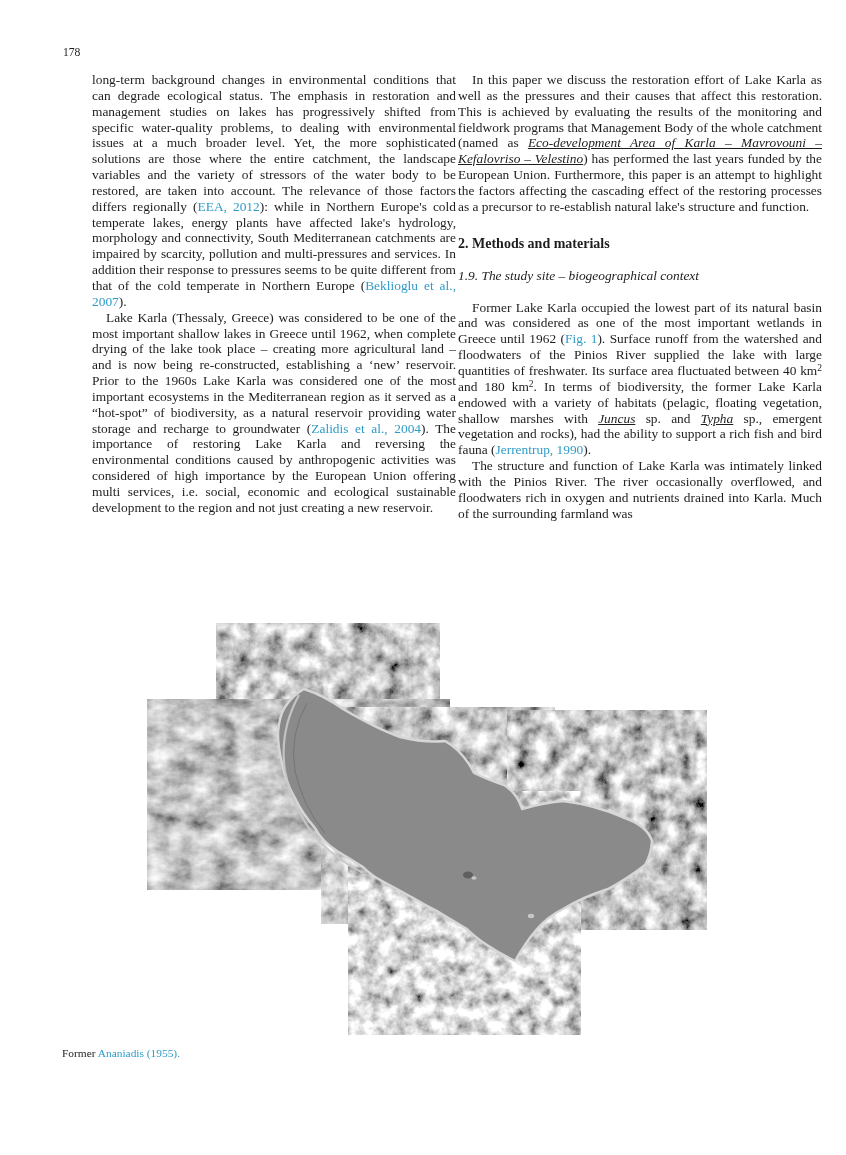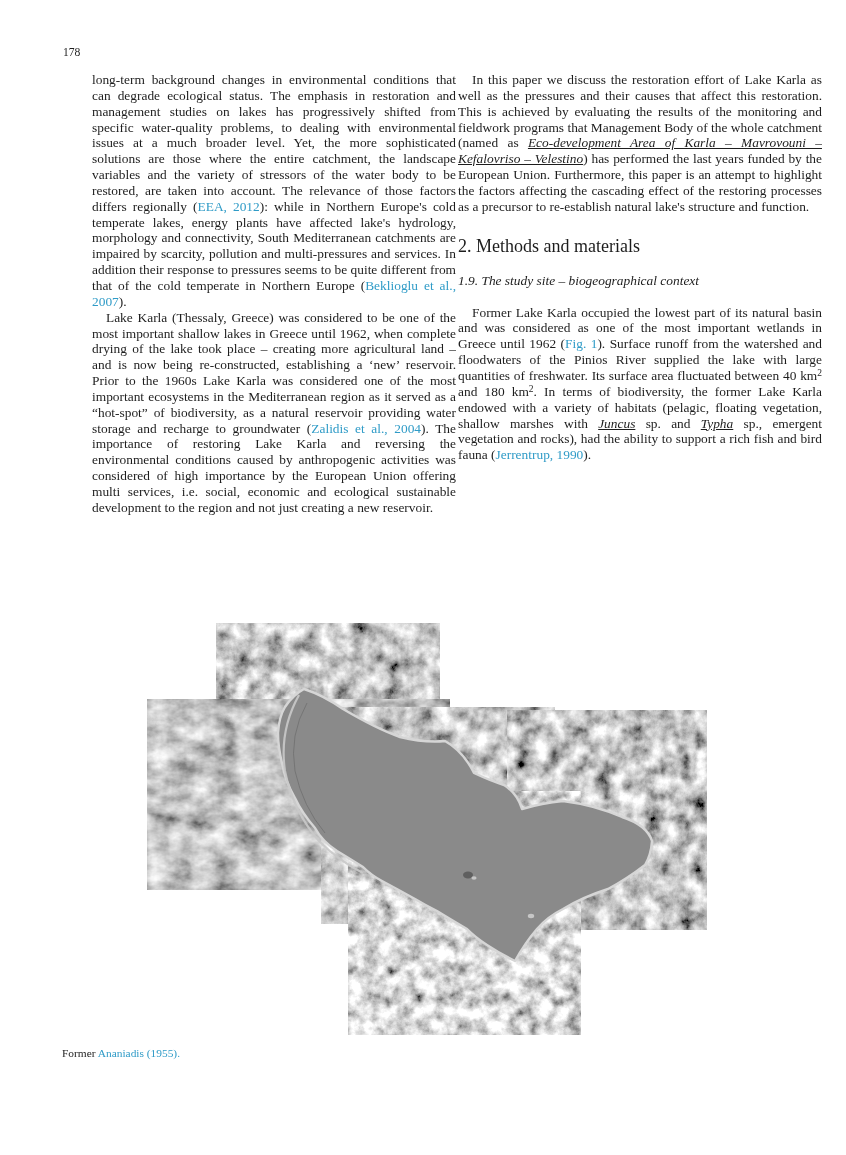--- a/index.html
+++ b/index.html
@@ -9,21 +9,21 @@
   
   .hdr{position:absolute;top:46px;left:0;width:846px;height:18px;font-size:11.6px;}
   .hdr .pageno{position:absolute;left:63px;top:0;}
   .hdr .running{position:absolute;left:0;width:846px;text-align:center;top:0;font-style:italic;color:#222;}
 
   
   .cols{position:absolute;left:57px;top:72px;width:742px;display:flex;gap:2px;margin-left:35px;}
   .col{width:364px;}
   .col p{margin:0;text-align:justify;font-size:13.4px;line-height:15.85px;hyphens:auto;-webkit-hyphens:auto;}
   .col p.indent{text-indent:14px;}
-  .h2{font-weight:normal;font-size:18px;margin:21px 0 16px 0;}
+  .h2{font-weight:bold;font-size:14px;margin:21px 0 16px 0;}
   .h3{font-style:italic;font-size:13.4px;margin:0 0 16px 0;font-weight:normal;}
   .seg-link{color:#2f9bc7;cursor:pointer;}
   .seg-italic{font-style:italic;text-decoration:underline;}
   .seg-bold{font-weight:bold;}
   .seg-sup{font-size:9.5px;vertical-align:4.5px;line-height:0;}
 
   
   .figwrap{position:absolute;left:147px;top:623px;width:560px;height:412px;}
   .caption{position:absolute;left:62px;top:1046px;width:420px;font-size:11.4px;line-height:14.6px;color:#1d1d1d;}
   .caption .line{display:block;}
@@ -40,20 +40,21 @@
   <div class="cols">
     <div class="col">
       <p><span>long-term background changes in environmental conditions that can degrade ecological status. The emphasis in restoration and management studies on lakes has progressively shifted from specific water-quality problems, to dealing with environmental issues at a much broader level. Yet, the more sophisticated solutions are those where the entire catchment, the landscape variables and the variety of stressors of the water body to be restored, are taken into account. The relevance of those factors differs regionally (</span><span class="seg-link">EEA, 2012</span><span>): while in Northern Europe's cold temperate lakes, energy plants have affected lake's hydrology, morphology and connectivity, South Mediterranean catchments are impaired by scarcity, pollution and multi-pressures and services. In addition their response to pressures seems to be quite different from that of the cold temperate in Northern Europe (</span><span class="seg-link">Beklioglu et al., 2007</span><span>).</span></p>
       <p class="indent"><span>Lake Karla (Thessaly, Greece) was considered to be one of the most important shallow lakes in Greece until 1962, when complete drying of the lake took place – creating more agricultural land – and is now being re-constructed, establishing a ‘new’ reservoir. Prior to the 1960s Lake Karla was considered one of the most important ecosystems in the Mediterranean region as it served as a “hot-spot” of biodiversity, as a natural reservoir providing water storage and recharge to groundwater (</span><span class="seg-link">Zalidis et al., 2004</span><span>). The importance of restoring Lake Karla and reversing the environmental conditions caused by anthropogenic activities was considered of high importance by the European Union offering multi services, i.e. social, economic and ecological sustainable development to the region and not just creating a new reservoir.</span></p>
     </div>
     <div class="col">
       <p class="indent"><span>In this paper we discuss the restoration effort of Lake Karla as well as the pressures and their causes that affect this restoration. This is achieved by evaluating the results of the monitoring and fieldwork programs that Management Body of the whole catchment (named as </span><span class="seg-italic">Eco-development Area of Karla – Mavrovouni – Kefalovriso – Velestino</span><span>) has performed the last years funded by the European Union. Furthermore, this paper is an attempt to highlight the factors affecting the cascading effect of the restoring processes as a precursor to re-establish natural lake's structure and function.</span></p>
       <div class="h2">2. Methods and materials</div>
       <div class="h3">1.9. The study site – biogeographical context</div>
       <p class="indent"><span>Former Lake Karla occupied the lowest part of its natural basin and was considered as one of the most important wetlands in Greece until 1962 (</span><span class="seg-link">Fig. 1</span><span>). Surface runoff from the watershed and floodwaters of the Pinios River supplied the lake with large quantities of freshwater. Its surface area fluctuated between 40 km</span><span class="seg-sup">2</span><span> and 180 km</span><span class="seg-sup">2</span><span>. In terms of biodiversity, the former Lake Karla endowed with a variety of habitats (pelagic, floating vegetation, shallow marshes with </span><span class="seg-italic">Juncus</span><span> sp. and </span><span class="seg-italic">Typha</span><span> sp., emergent vegetation and rocks), had the ability to support a rich fish and bird fauna (</span><span class="seg-link">Jerrentrup, 1990</span><span>).</span></p>
+      <p class="indent"><span>The structure and function of Lake Karla was intimately linked with the Pinios River. The river occasionally overflowed, and floodwaters rich in oxygen and nutrients drained into Karla. Much of the surrounding farmland was</span></p>
     </div>
   </div>
 
   <div class="figwrap">
     <svg width="560" height="412" viewBox="0 0 560 412" xmlns="http://www.w3.org/2000/svg">
       <defs>
         <filter id="texMountainA" x="-5%" y="-5%" width="110%" height="110%">
           <feTurbulence type="fractalNoise" baseFrequency="0.06" numOctaves="5" seed="7" stitchTiles="stitch"></feTurbulence>
           <feColorMatrix type="saturate" values="0"></feColorMatrix>
           <feComponentTransfer>

